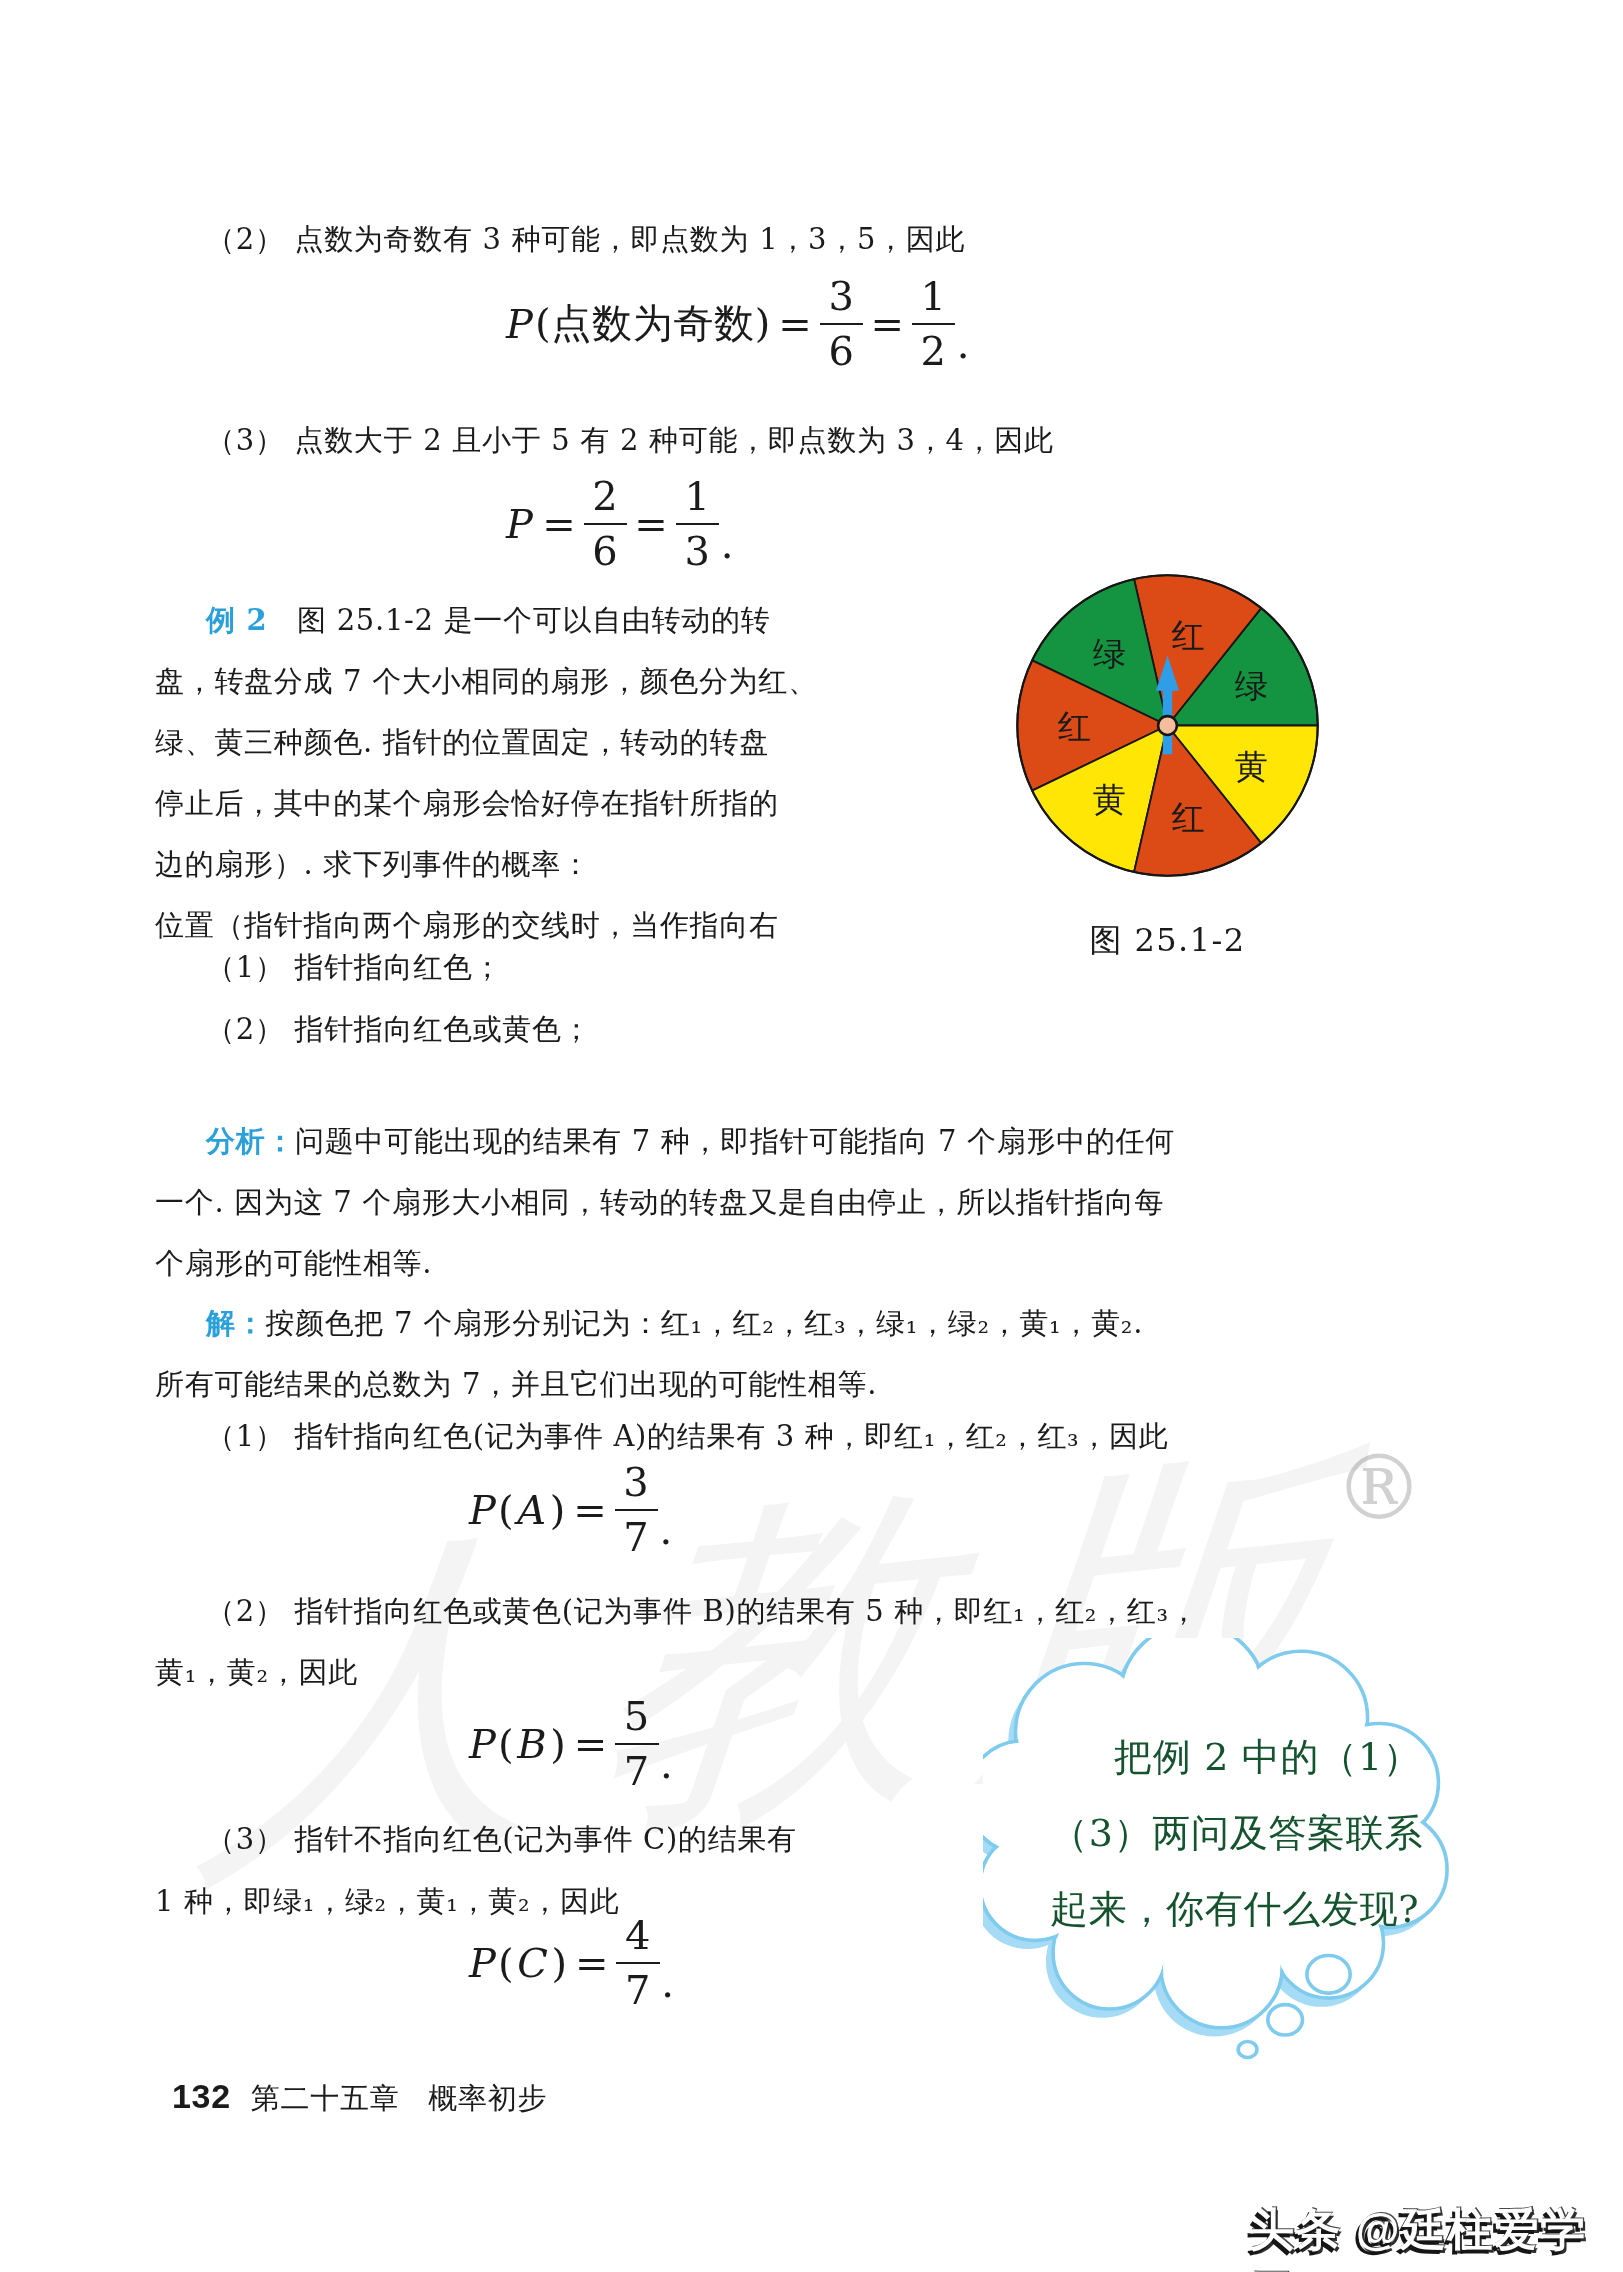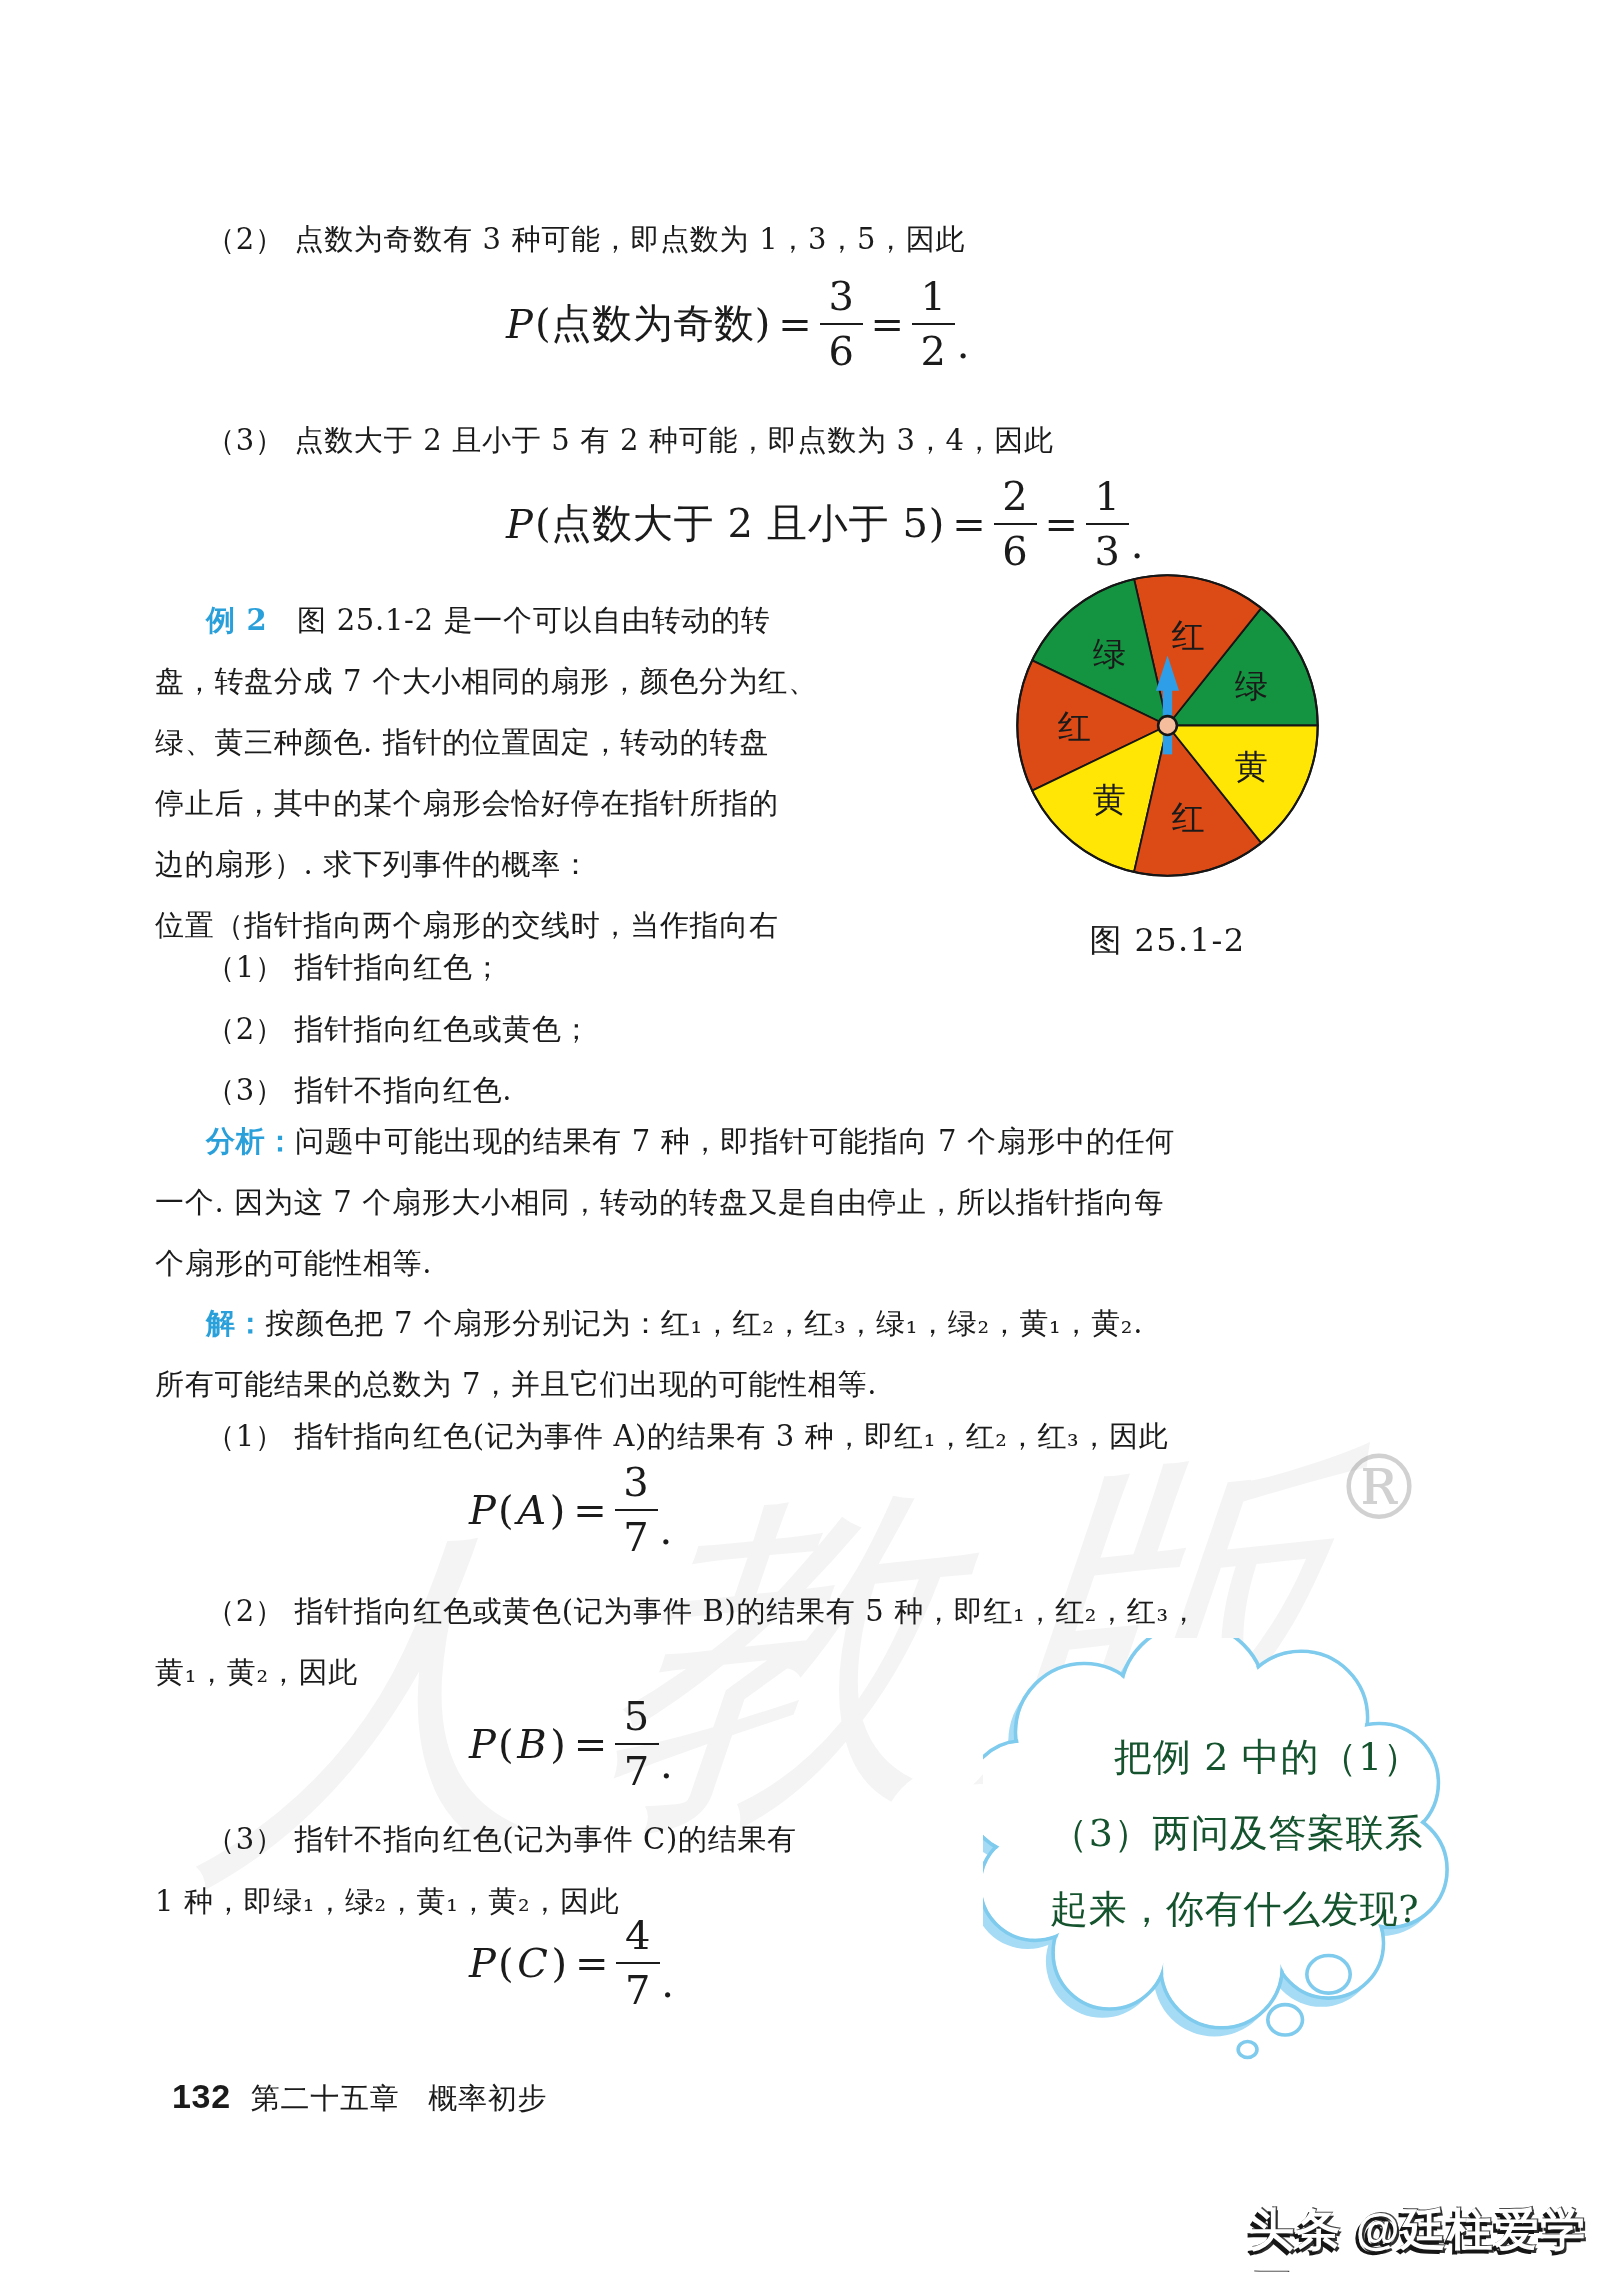--- a/index.html
+++ b/index.html
@@ -78,21 +78,20 @@
       <span class="num">1</span>
       <span class="den">2</span>
     </span>
     <span class="fend">.</span>
   </div>
 
   <div class="abs tline ind" style="left:155px;top:414px;">（3） 点数大于 2 且小于 5 有 2 种可能，即点数为 3，4，因此</div>
 
   <div class="formula" style="left:506px;top:476px;">
     <span class="fp">P</span>
-      <span>(点数大于 2 且小于 5)</span>
     <span class="feq">=</span>
     <span class="frac">
       <span class="num">2</span>
       <span class="den">6</span>
     </span>
     <span class="feq">=</span>
     <span class="frac">
       <span class="num">1</span>
       <span class="den">3</span>
     </span>
@@ -133,21 +132,20 @@
           <line x1="225" y1="265" x2="225" y2="173" stroke="#2e9ee8" stroke-width="13"></line>
           <polygon points="209,177 241,177 225,128" fill="#2e9ee8"></polygon>
           <circle cx="225" cy="225" r="13" fill="#f5bd9b" stroke="#161616" stroke-width="3.5"></circle>
         </g>
     </svg>
     <div class="caption">图 25.1-2</div>
   </div>
 
   <div class="abs tline ind" style="left:155px;top:941px;">（1） 指针指向红色；</div>
   <div class="abs tline ind" style="left:155px;top:1003px;">（2） 指针指向红色或黄色；</div>
-  <div class="abs tline ind" style="left:155px;top:1064px;">（3） 指针不指向红色.</div>
 
   <div class="abs para" style="left:155px;top:1115px;">
     <div class="tline ind"><span class="blue">分析：</span><span>问题中可能出现的结果有 7 种，即指针可能指向 7 个扇形中的任何</span></div>
     <div class="tline">一个. 因为这 7 个扇形大小相同，转动的转盘又是自由停止，所以指针指向每</div>
     <div class="tline">个扇形的可能性相等.</div>
   </div>
 
   <div class="abs para" style="left:155px;top:1289px;margin-top:8px;">
     <div class="tline ind"><span class="blue">解：</span><span>按颜色把 7 个扇形分别记为：红₁，红₂，红₃，绿₁，绿₂，黄₁，黄₂.</span></div>
     <div class="tline">所有可能结果的总数为 7，并且它们出现的可能性相等.</div>

